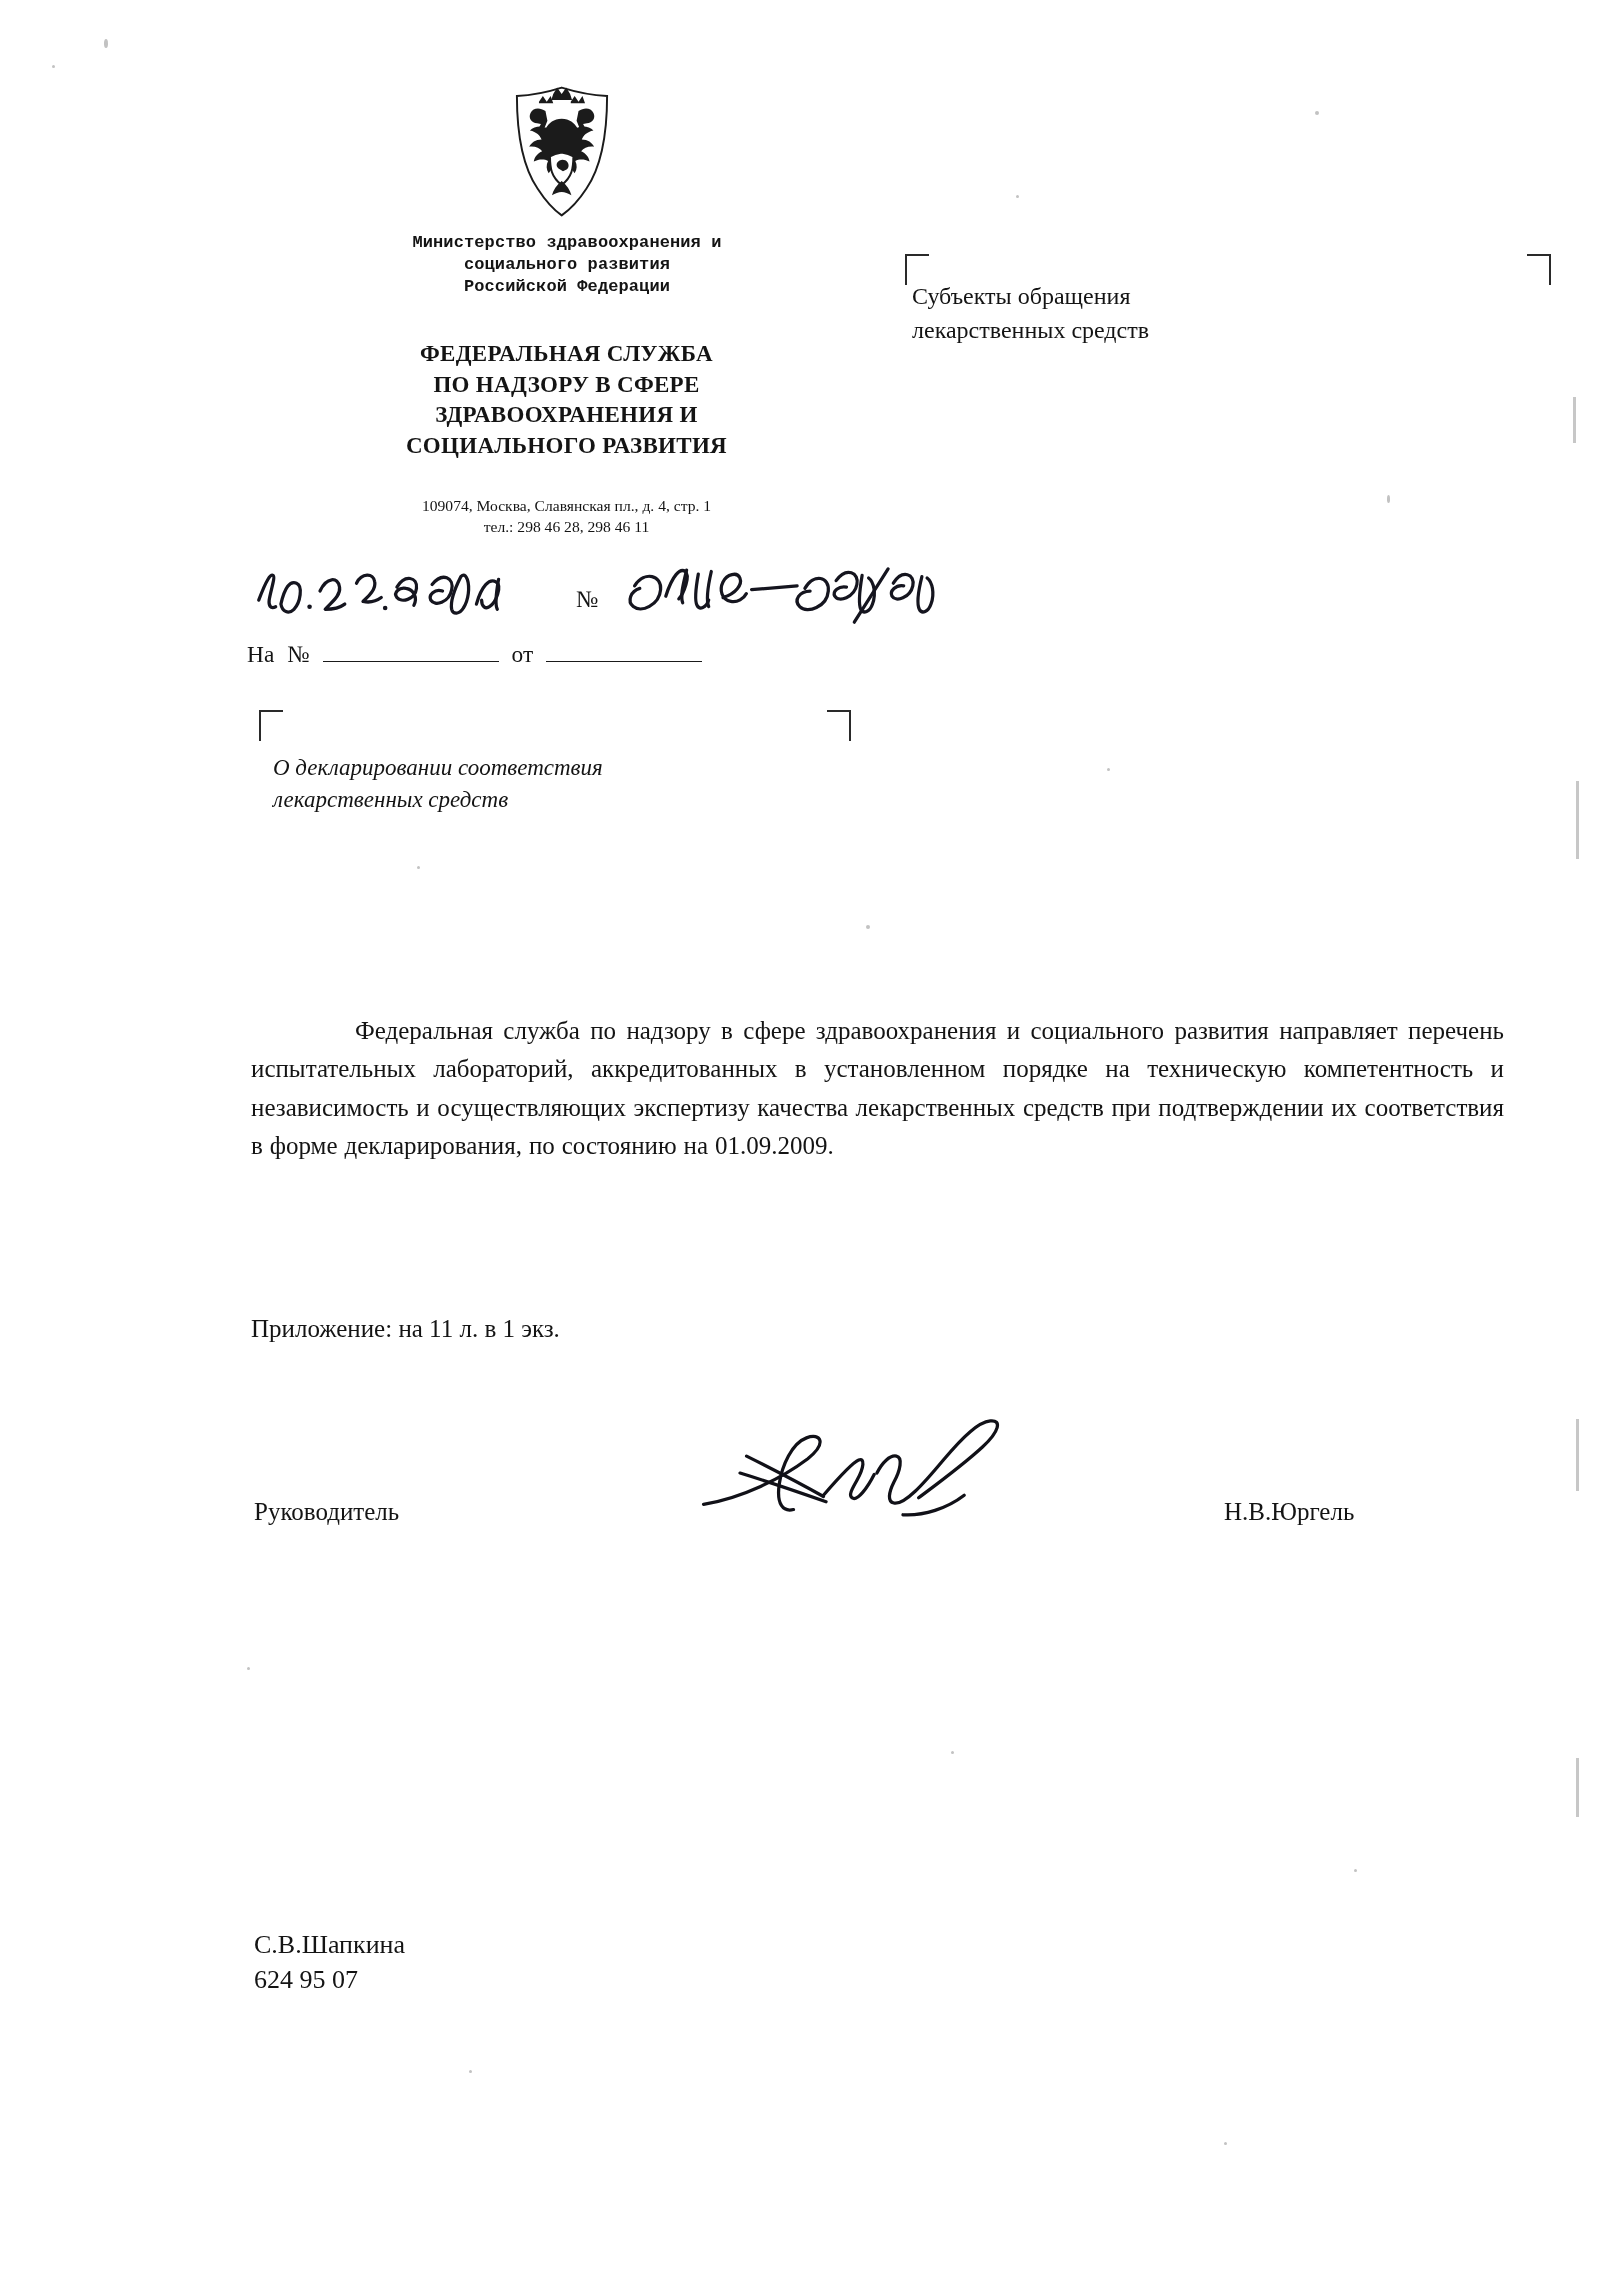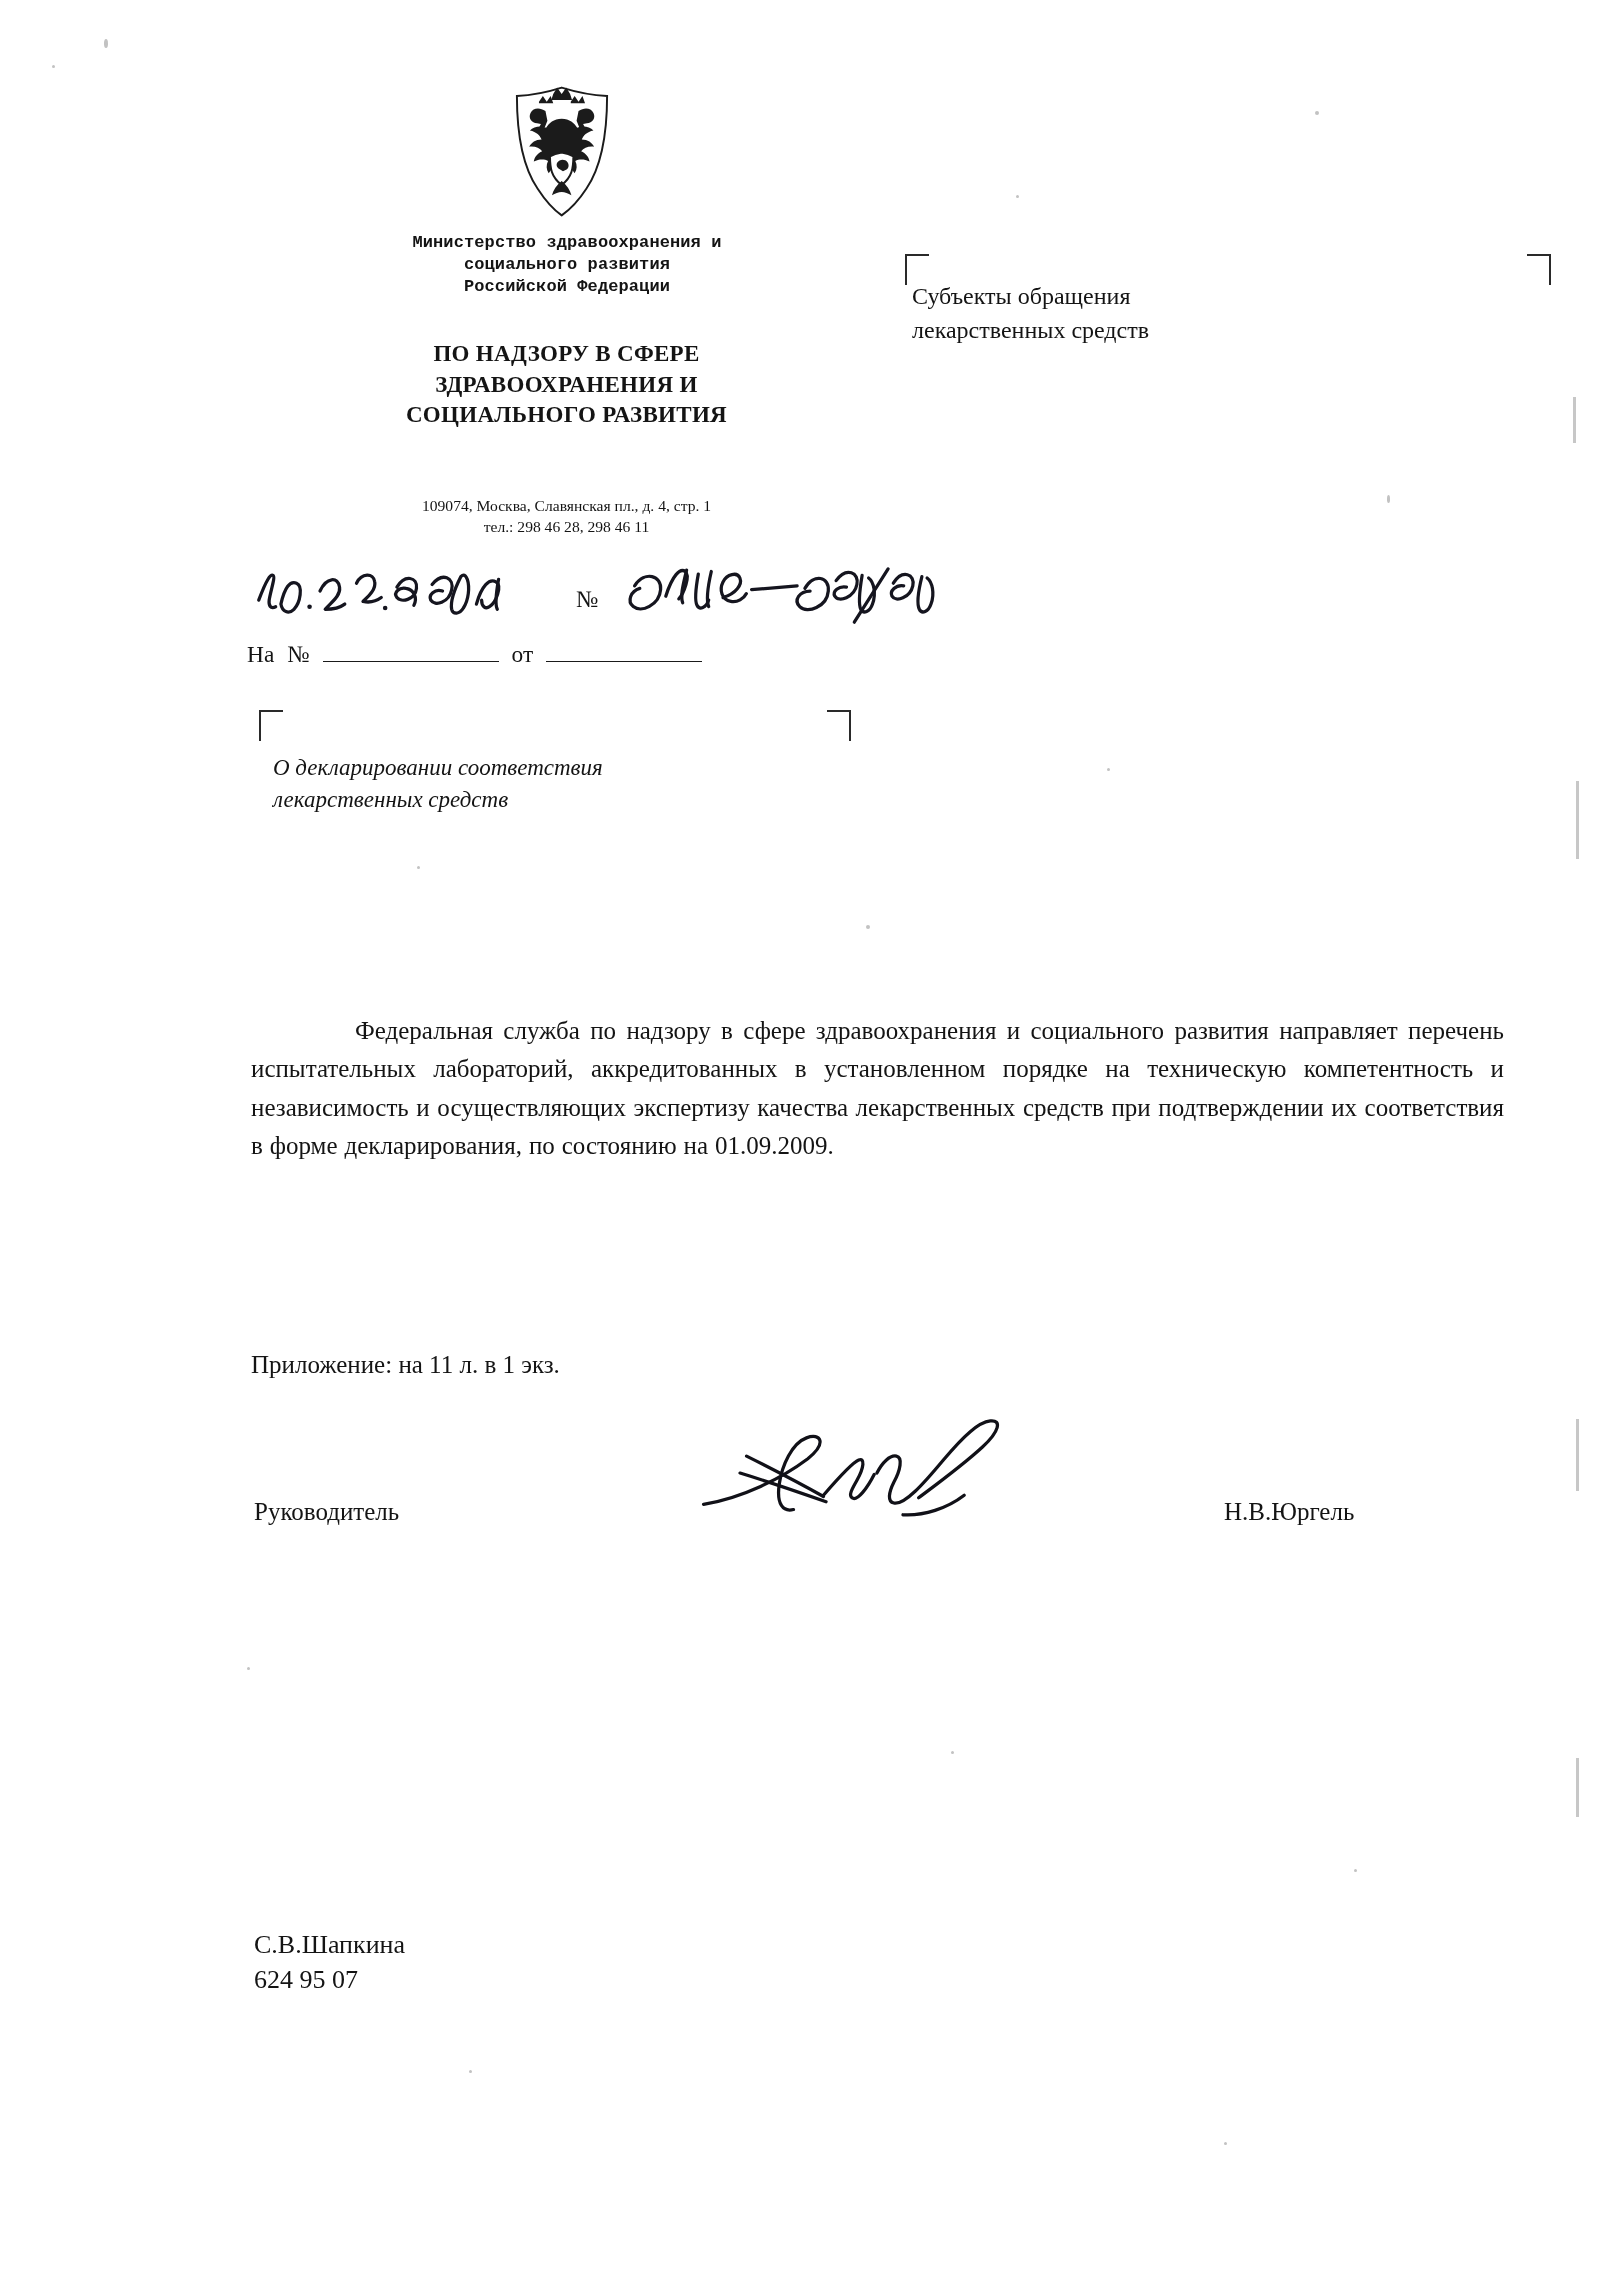--- a/index.html
+++ b/index.html
@@ -156,21 +156,20 @@
     text-align: justify;
     text-indent: 104px;
     word-spacing: 0.7px;
   }
   .attachment {
     position: absolute;
     left: 251px;
     top: 1315px;
     width: 781px;
     font-size: 25px;
-    margin-top: 36px;
   }
 
   
   .sig-title {
     position: absolute;
     left: 254px;
     top: 1498px;
     font-size: 25px;
   }
   .sig-name {
@@ -233,20 +232,21 @@
     </svg>
   </div>
 
   <div class="ministry">
     <div>Министерство здравоохранения и</div>
     <div>социального развития</div>
     <div>Российской Федерации</div>
   </div>
 
   <div class="service-name">
+    <div>ФЕДЕРАЛЬНАЯ СЛУЖБА</div>
     <div>ПО НАДЗОРУ В СФЕРЕ</div>
     <div>ЗДРАВООХРАНЕНИЯ И</div>
     <div>СОЦИАЛЬНОГО РАЗВИТИЯ</div>
   </div>
 
   <div class="address">
     <div>109074, Москва, Славянская пл., д. 4, стр. 1</div>
     <div>тел.: 298 46 28, 298 46 11</div>
   </div>
 

